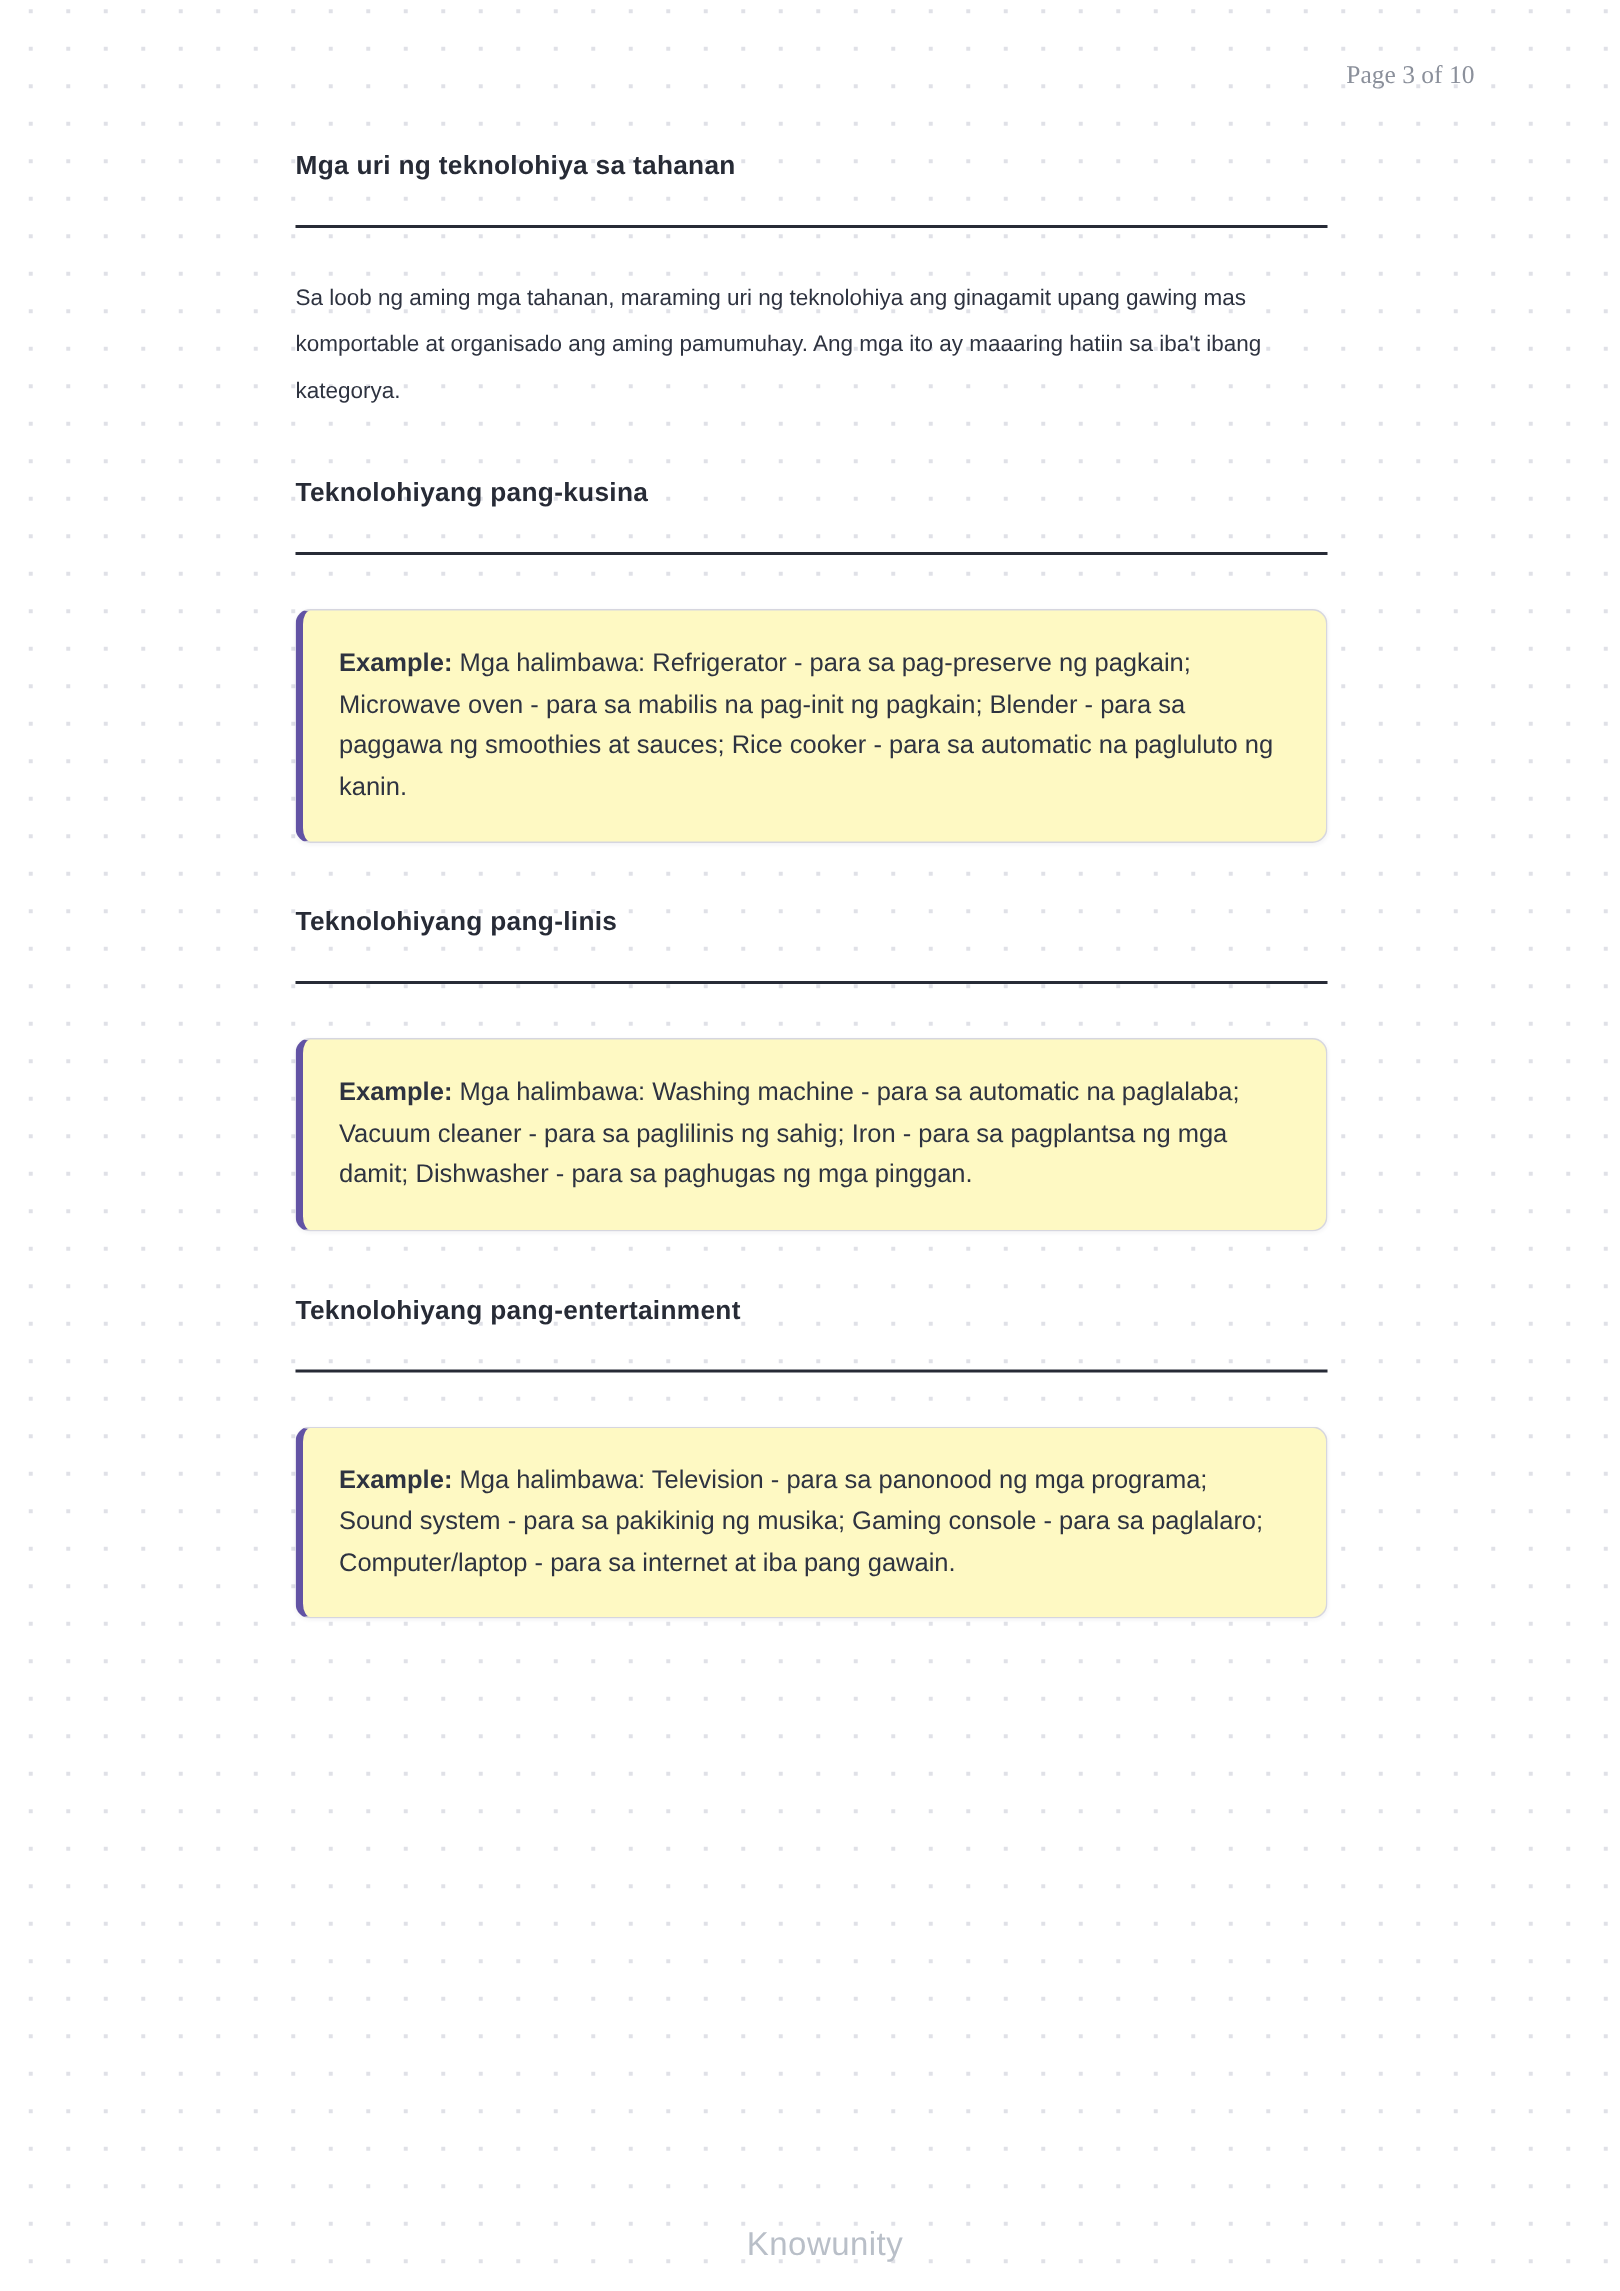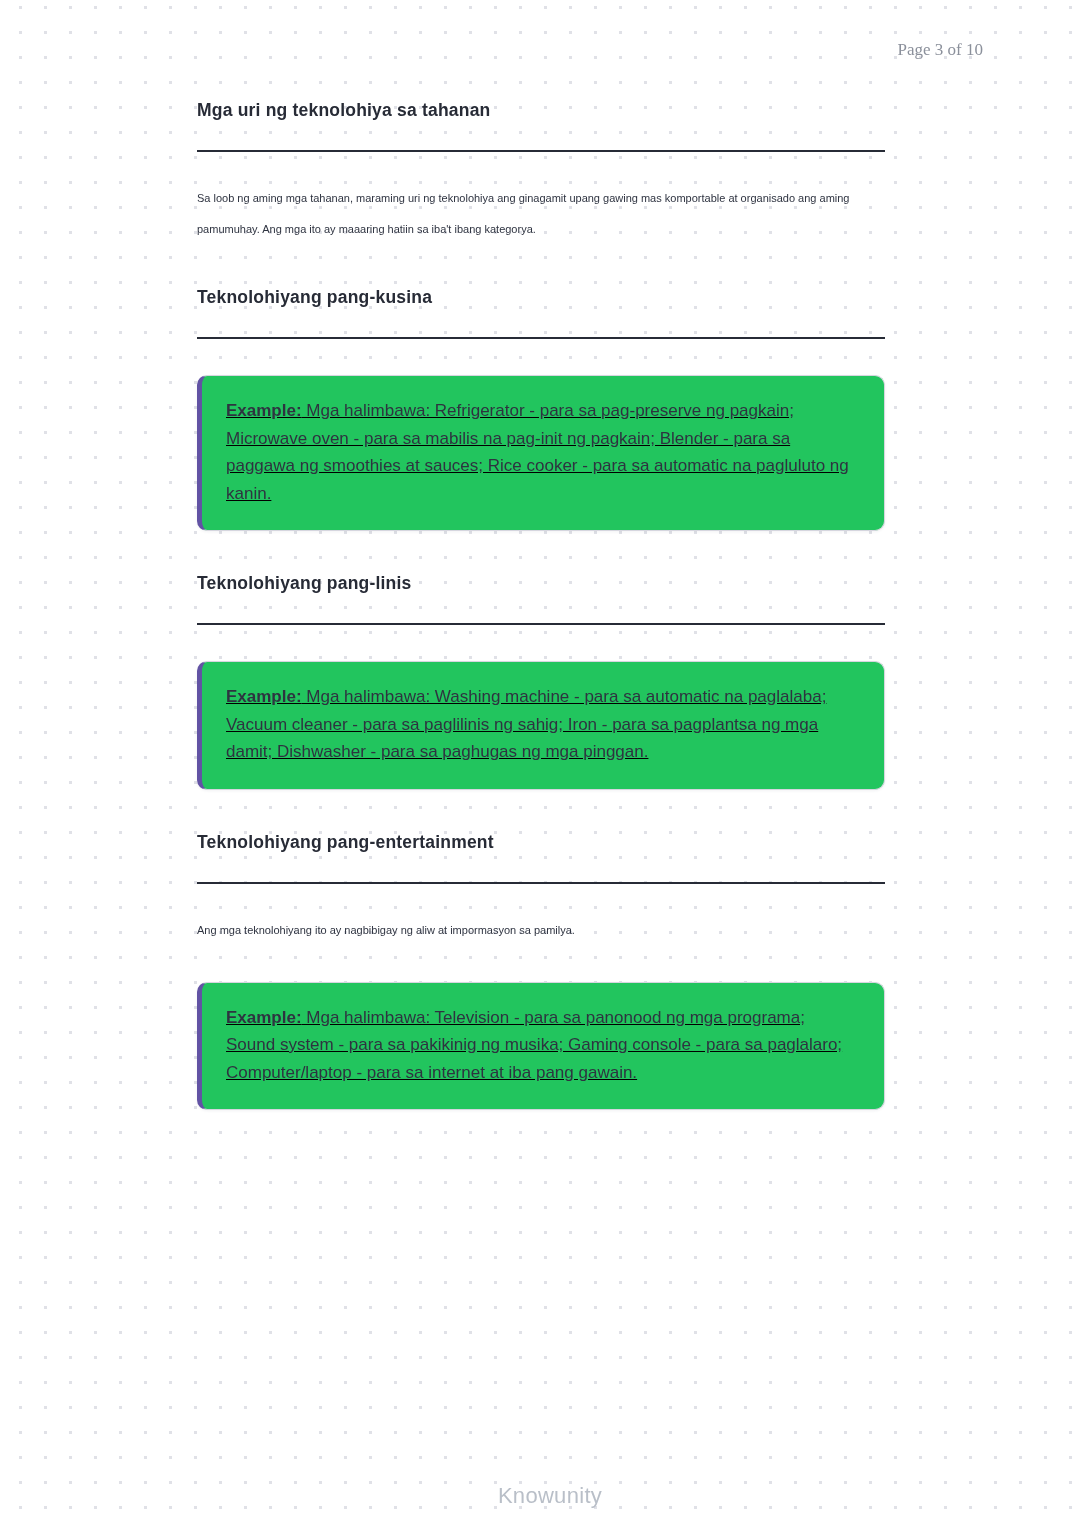--- a/index.html
+++ b/index.html
@@ -43,33 +43,32 @@
     margin: 0;
     padding-bottom: 29px;
     border-bottom: 2px solid var(--heading);
     font-size: 17.5px;
     font-weight: 700;
     color: var(--heading);
     letter-spacing: 0.2px;
   }
   .body-text {
     margin: 31px 0 0 0;
-    font-size: 11px;
+    font-size: 15px;
     line-height: 31px;
     color: var(--body-text);
   }
   .example-box {
     margin-top: 36px;
-    background: #22c55e;
+    background: #fef9c3;
     border: 1px solid var(--box-border);
     border-left: 5px solid var(--accent);
     border-radius: 10px;
     padding: 21px 26px 23px 24px;
     box-shadow: 0 1px 3px rgba(40, 40, 70, 0.06);
-    text-decoration: underline;
   }
   .example-box p {
     margin: 0;
     font-size: 17px;
     line-height: 27.5px;
     color: var(--body-text);
   }
   .example-label { font-weight: 700; }
   .footer-brand {
     position: absolute;
@@ -105,21 +104,20 @@
 
   <section>
     <h2 class="section-heading">Teknolohiyang pang-linis</h2>
     <div class="example-box">
       <p><span class="example-label">Example:</span><span> Mga halimbawa: Washing machine - para sa automatic na paglalaba; Vacuum cleaner - para sa paglilinis ng sahig; Iron - para sa pagplantsa ng mga damit; Dishwasher - para sa paghugas ng mga pinggan.</span></p>
     </div>
   </section>
 
   <section>
     <h2 class="section-heading">Teknolohiyang pang-entertainment</h2>
-    <p class="body-text">Ang mga teknolohiyang ito ay nagbibigay ng aliw at impormasyon sa pamilya.</p>
     <div class="example-box">
       <p><span class="example-label">Example:</span><span> Mga halimbawa: Television - para sa panonood ng mga programa; Sound system - para sa pakikinig ng musika; Gaming console - para sa paglalaro; Computer/laptop - para sa internet at iba pang gawain.</span></p>
     </div>
   </section>
 
 </div>
 
 <div class="footer-brand">Knowunity</div>
 
 </body></html>

